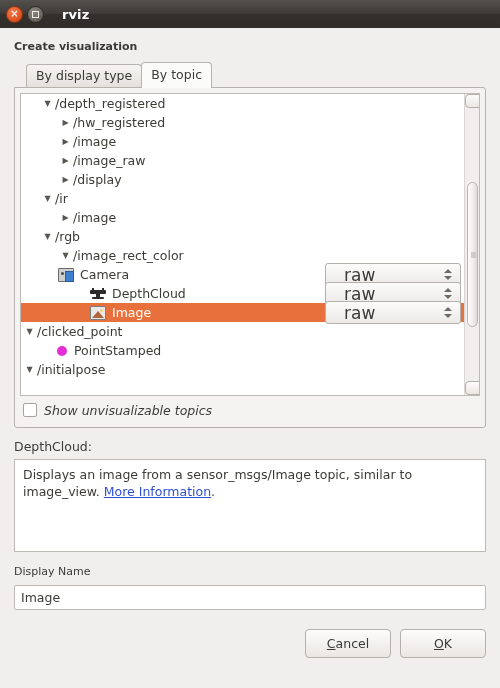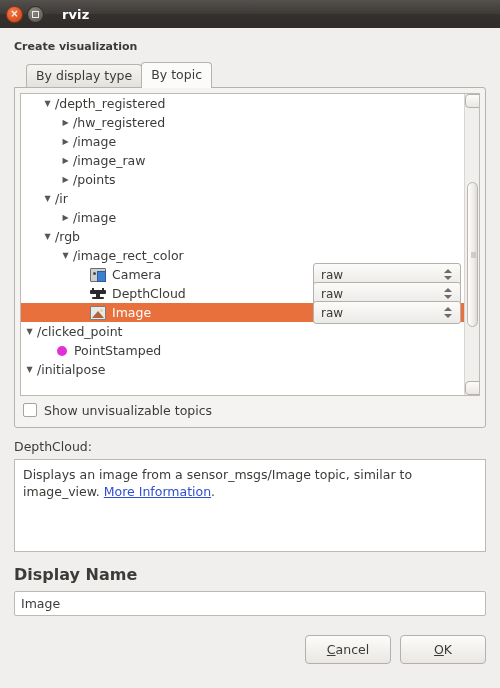--- a/index.html
+++ b/index.html
@@ -167,27 +167,27 @@
   .icon-dot {
     width: 10px; height: 10px; border-radius: 50%;
     background: #e32fd6; flex:none; margin-right: 6px;
     margin-left: 3px;
   }
 
   
   .combo {
     position: absolute;
     right: 18px;
-    width: 148px; height: 23px;
+    width: 136px; height: 23px;
     background: linear-gradient(to bottom,#fbfbfa 0%, #eceae7 100%);
     border: 1px solid #b4b0ab;
     border-radius: 3px;
     display: flex; align-items: center;
-    padding-left: 7px;
-    font-size: 12px; color: #3c3b37;
+    padding-left: 18px;
+    font-size: 17px; color: #3c3b37;
   }
   .combo .spin {
     position: absolute; right: 7px; top: 2px; bottom: 2px;
     width: 11px;
     display: flex; flex-direction: column; justify-content: center; align-items: center;
     gap: 3px;
   }
   .combo .spin .up, .combo .spin .dn {
     width: 0; height: 0; border-left: 4px solid transparent; border-right: 4px solid transparent;
   }
@@ -213,21 +213,21 @@
   .vscroll .grip {
     position:absolute; left: 3px; top: 50%; transform: translateY(-50%);
     width: 5px; height: 5px;
   }
   .vscroll .grip i {
     display:block; height:1px; background:#b0aba6; margin-bottom:1px;
   }
 
   
   .checkrow {
-    display:flex; margin-top: 7px; padding-left: 3px;
+    display:flex; margin-top: 7px; padding-left: 3px; font-style: italic;
   }
   .cbox {
     width: 14px; height: 14px;
     background: #ffffff;
     border: 1px solid #a8a39e;
     border-radius: 2px;
     margin-right: 7px; flex:none;
   }
   .checkrow span { font-size: 12.5px; }
 
@@ -237,21 +237,21 @@
     border: 1px solid #bdb9b4;
     background: #ffffff;
     height: 93px;
     padding: 6px 8px;
     font-size: 12.5px;
     line-height: 17px;
     color: #3c3b37;
   }
   .descbox a { color: #2f4fd0; text-decoration: underline; }
 
-  .dispname-label { font-weight: bold; font-size: 16px; margin: 13px 0 7px 0; }
+  .dispname-label { font-weight: normal; font-size: 11px; margin: 13px 0 7px 0; }
   .nameinput {
     width: 100%; height: 25px;
     border: 1px solid #bdb9b4;
     background: #ffffff;
     font-size: 12.5px;
     padding: 0 6px;
     color: #3c3b37;
     font-family: "DejaVu Sans", "Liberation Sans", sans-serif;
     border-radius: 2px;
   }
@@ -307,39 +307,39 @@
           <div class="row" style="padding-left: 38px;">
             <span class="arrow">▶</span>
             <span class="label">/image</span>
           </div>
           <div class="row" style="padding-left: 38px;">
             <span class="arrow">▶</span>
             <span class="label">/image_raw</span>
           </div>
           <div class="row" style="padding-left: 38px;">
             <span class="arrow">▶</span>
-            <span class="label">/points</span>
+            <span class="label">/display</span>
           </div>
           <div class="row" style="padding-left: 20px;">
             <span class="arrow">▼</span>
             <span class="label">/ir</span>
           </div>
           <div class="row" style="padding-left: 38px;">
             <span class="arrow">▶</span>
             <span class="label">/image</span>
           </div>
           <div class="row" style="padding-left: 20px;">
             <span class="arrow">▼</span>
             <span class="label">/rgb</span>
           </div>
           <div class="row" style="padding-left: 38px;">
             <span class="arrow">▼</span>
             <span class="label">/image_rect_color</span>
           </div>
-          <div class="row" style="padding-left: 56px;">
+          <div class="row" style="padding-left: 24px;">
             <span class="arrow spacer"></span>
             <span class="ticon icon-camera"></span>
             <span class="label">Camera</span>
           </div>
           <div class="combo" style="top: 169px;">
             <span>raw</span>
             <span class="spin">
               <span class="up"></span>
               <span class="dn"></span>
             </span>

